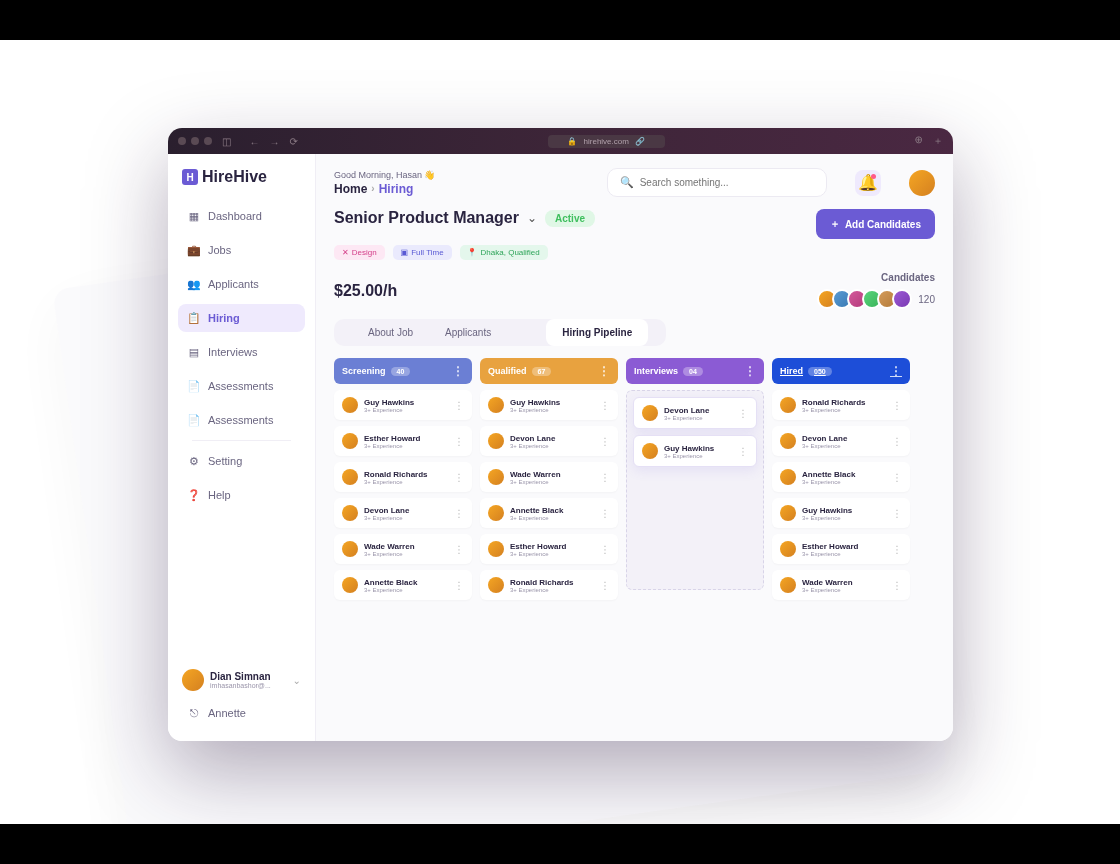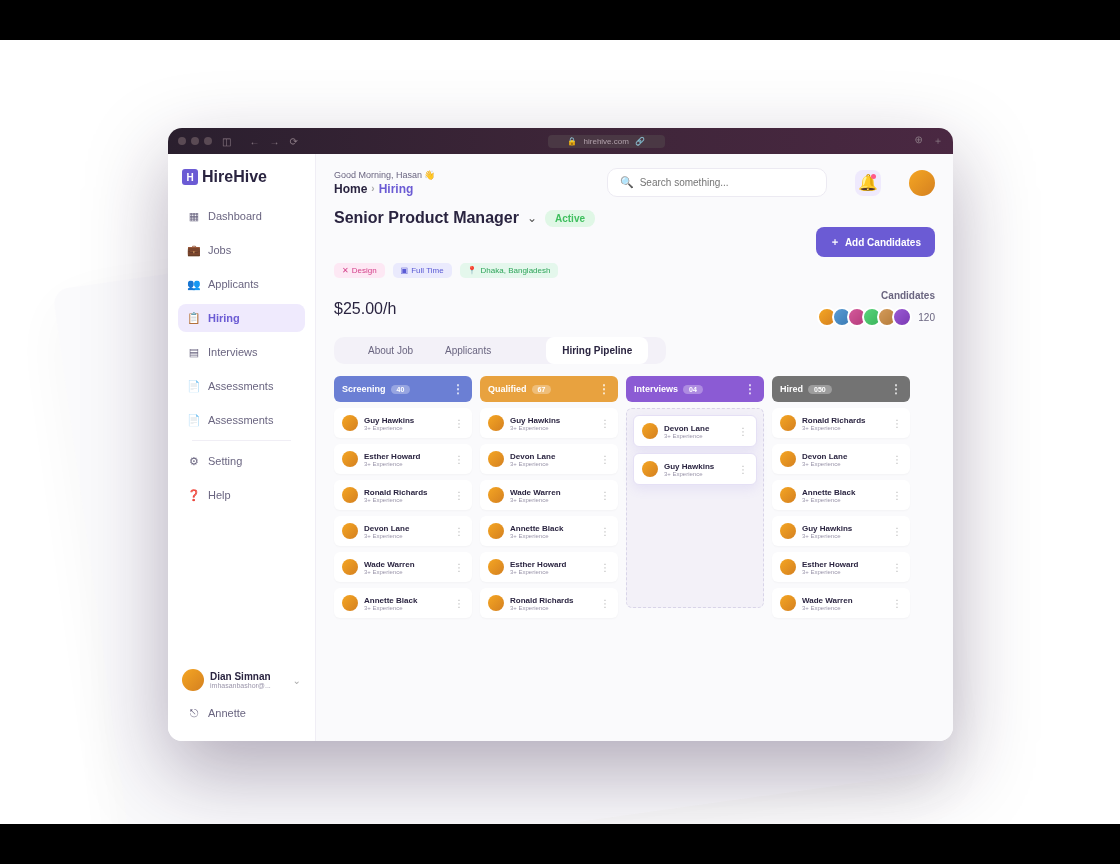--- a/index.html
+++ b/index.html
@@ -46,35 +46,35 @@
 .crumbs { display:flex; align-items:center; gap:4px; font-size:12px; font-weight:700; margin-top:2px;}
 .crumb { color:#2a2440;}
 .crumb.active { color:#6b5bd4;}
 .crumb-sep { color:#aaa; font-size:10px;}
 .search-box { display:flex; align-items:center; gap:6px; background:#fff; border:1px solid #eceaf2; border-radius:10px; padding:7px 12px; width:220px;}
 .search-input { border:none; outline:none; font-size:10px; background:transparent; flex:1; color:#555;}
 .notif { width:26px; height:26px; border-radius:8px; background:#efeafd; display:flex; align-items:center; justify-content:center; color:#6b5bd4; position:relative;}
 .notif-dot { position:absolute; top:4px; right:5px; width:5px; height:5px; border-radius:50%; background:#ff5a8a;}
 .top-avatar { width:26px; height:26px; border-radius:50%; background:linear-gradient(135deg,#f5a623,#d48020);}
 
-.job-head { padding:6px 18px 0; display:flex; align-items:flex-start;flex-direction:column;}
+.job-head { padding:6px 18px 0; display:flex; align-items:flex-start;}
 .job-title-row { display:flex; align-items:center; gap:8px;}
 .job-title { font-size:16px; font-weight:700; color:#2a2440;}
 .chev { color:#555; font-size:12px;}
 .badge-active { font-size:10px; font-weight:700; color:#3fbf5e; background:#e0f7e6; padding:3px 10px; border-radius:8px;}
 .add-cand { margin-left:auto; background:#6b5bd4; color:#fff; font-size:10px; font-weight:600; padding:8px 14px; border-radius:8px; border:none; display:flex; align-items:center; gap:5px; cursor:pointer;}
 
 .job-chips { display:flex; gap:8px; padding:6px 18px;}
 .chip { font-size:8px; padding:3px 8px; border-radius:5px; display:flex; align-items:center; gap:3px;}
 .chip.design { background:#fde8f4; color:#d4408a;}
 .chip.fulltime { background:#eaeafd; color:#5a5ad4;}
 .chip.loc { background:#e4f7ec; color:#2fa55a;}
 
 .rate-row { display:flex; align-items:center; padding:6px 18px 10px;}
-.rate { font-size:16px; font-weight:400; color:#2a2440;}
+.rate { font-size:16px; font-weight:700; color:#2a2440;}
 .cand-right { margin-left:auto; text-align:right;}
 .cand-label { font-size:10px; color:#6a6580; font-weight:600; margin-bottom:6px;}
 .avatars { display:flex; align-items:center;}
 .mini-av { width:20px; height:20px; border-radius:50%; border:2px solid #fff; margin-left:-5px; background:linear-gradient(135deg,#f5a623,#d48020);}
 .mini-av:nth-child(2){ background:linear-gradient(135deg,#5a9bd4,#3a7bb4);}
 .mini-av:nth-child(3){ background:linear-gradient(135deg,#d45a9b,#b43a7b);}
 .mini-av:nth-child(4){ background:linear-gradient(135deg,#5ad47b,#3ab45b);}
 .mini-av:nth-child(5){ background:linear-gradient(135deg,#d49b5a,#b47b3a);}
 .mini-av:nth-child(6){ background:linear-gradient(135deg,#9b5ad4,#7b3ab4);}
 .cand-count { font-size:10px; color:#6a6580; margin-left:6px;}
@@ -82,21 +82,21 @@
 .tabs { display:flex; gap:0; padding:0 18px; background:#f3f1f8; border-radius:10px; margin:0 18px; width:fit-content;}
 .tab { font-size:10px; padding:8px 16px; color:#6a6580; cursor:pointer; border-radius:8px;}
 .tab.active { background:#fff; color:#2a2440; font-weight:600;margin-left:39px;}
 
 .pipeline { display:flex; gap:8px; padding:12px 18px; }
 .col { width:138px; flex-shrink:0; display:flex; flex-direction:column; gap:6px;}
 .col-head { display:flex; align-items:center; padding:6px 8px; border-radius:6px; color:#fff; font-size:9px; font-weight:700;}
 .col-head.screening { background:#6b7fd4;}
 .col-head.qualified { background:#e8a23f;}
 .col-head.interviews { background:#8b5bd4;}
-.col-head.hired { background:#737373;}
+.col-head.hired { background:#1d4ed8;text-decoration:underline;}
 .col-count { font-size:7px; padding:1px 6px; border-radius:8px; background:rgba(255,255,255,0.3); margin-left:5px;}
 .col-dots { margin-left:auto; font-size:12px; opacity:.8; cursor:pointer;}
 .card { background:#fff; border-radius:6px; padding:7px 8px; display:flex; align-items:center; gap:6px; box-shadow:0 1px 2px rgba(0,0,0,0.03);}
 .card.drag { border:1px solid #e5e0f5; box-shadow:0 4px 12px rgba(107,91,212,0.1);}
 .card-av { width:16px; height:16px; border-radius:50%; background:linear-gradient(135deg,#f5a623,#d48020); flex-shrink:0;}
 .card-meta { flex:1; min-width:0;}
 .card-name { font-size:8px; font-weight:700; color:#2a2440; white-space:nowrap; overflow:hidden; text-overflow:ellipsis;}
 .card-sub { font-size:6px; color:#9a95aa;}
 .card-dots { color:#bbb; font-size:10px; cursor:pointer;}
 .drop-zone { background:#f3f1f8; border:1px dashed #d8d4e8; border-radius:6px; padding:6px; display:flex; flex-direction:column; gap:6px; min-height:200px;}
@@ -234,21 +234,21 @@
           <span class="chip design">
               <span>✕</span>
               <span>Design</span>
             </span>
           <span class="chip fulltime">
               <span>▣</span>
               <span>Full Time</span>
             </span>
           <span class="chip loc">
               <span>📍</span>
-              <span>Dhaka, Bangladesh</span>
+              <span>Dhaka, Qualified</span>
             </span>
         </div>
 
         <div class="rate-row">
           <span class="rate">$25.00/h</span>
           <div class="cand-right">
             <div class="cand-label">Candidates</div>
             <div class="avatars">
               <span class="mini-av"></span>
               <span class="mini-av"></span>

